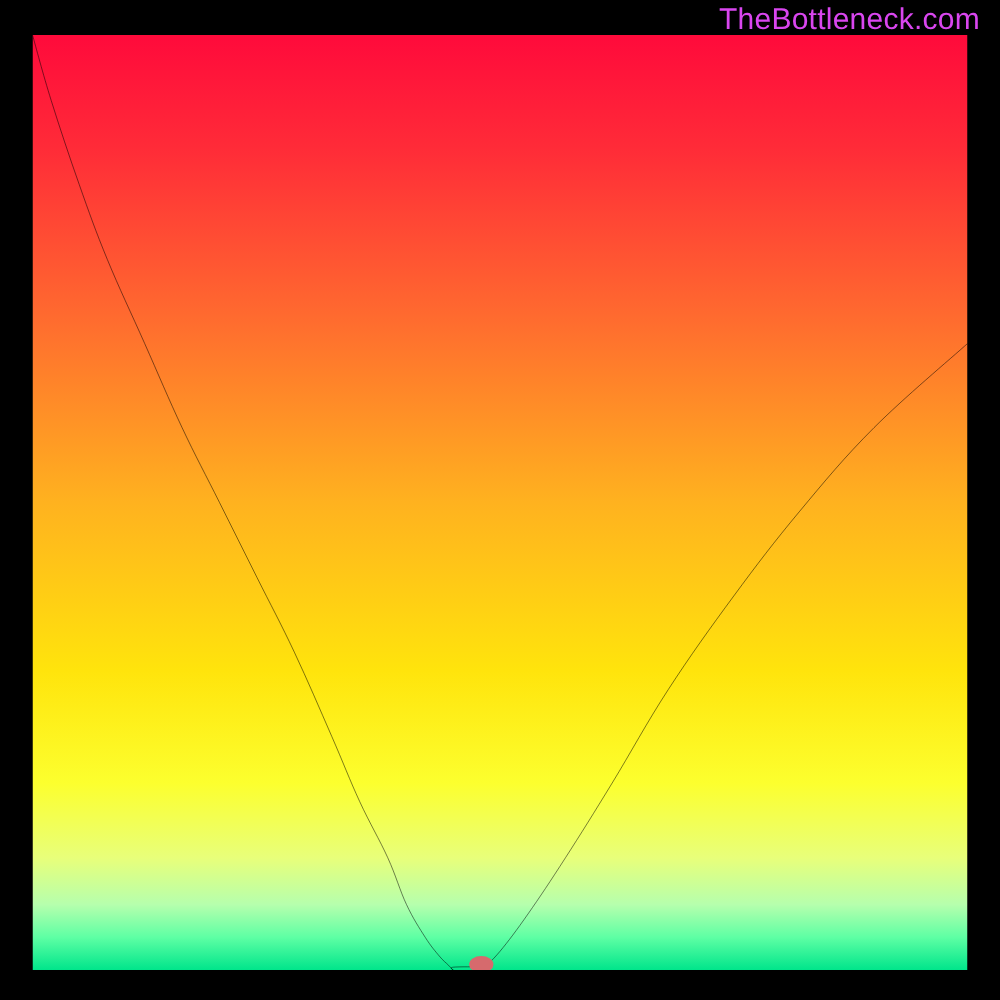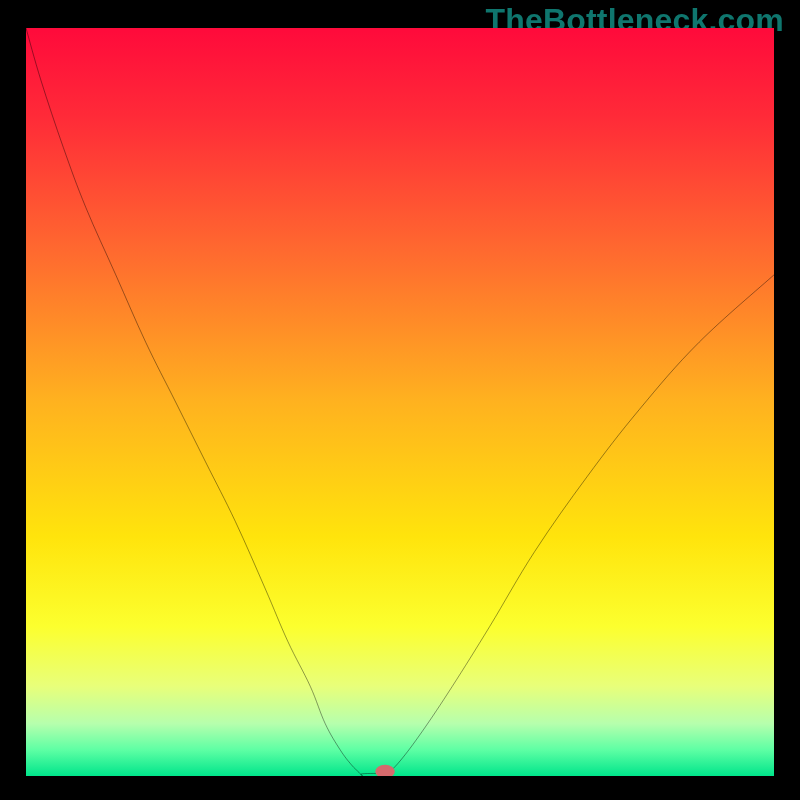--- a/index.html
+++ b/index.html
@@ -14,23 +14,23 @@
   .frame {
     position: relative;
     width: 800px;
     height: 800px;
     background: #000;
   }
   .watermark {
     position: absolute;
     top: 2px;
     right: 16px;
-    color: #0f766e;
-    font-size: 32px;
-    font-weight: 700;
+    color: #d946ef;
+    font-size: 24px;
+    font-weight: 400;
     letter-spacing: 0.2px;
     user-select: none;
   }
   .plot {
     position: absolute;
     left: 26px;
     top: 28px;
     width: 748px;
     height: 748px;
   }

